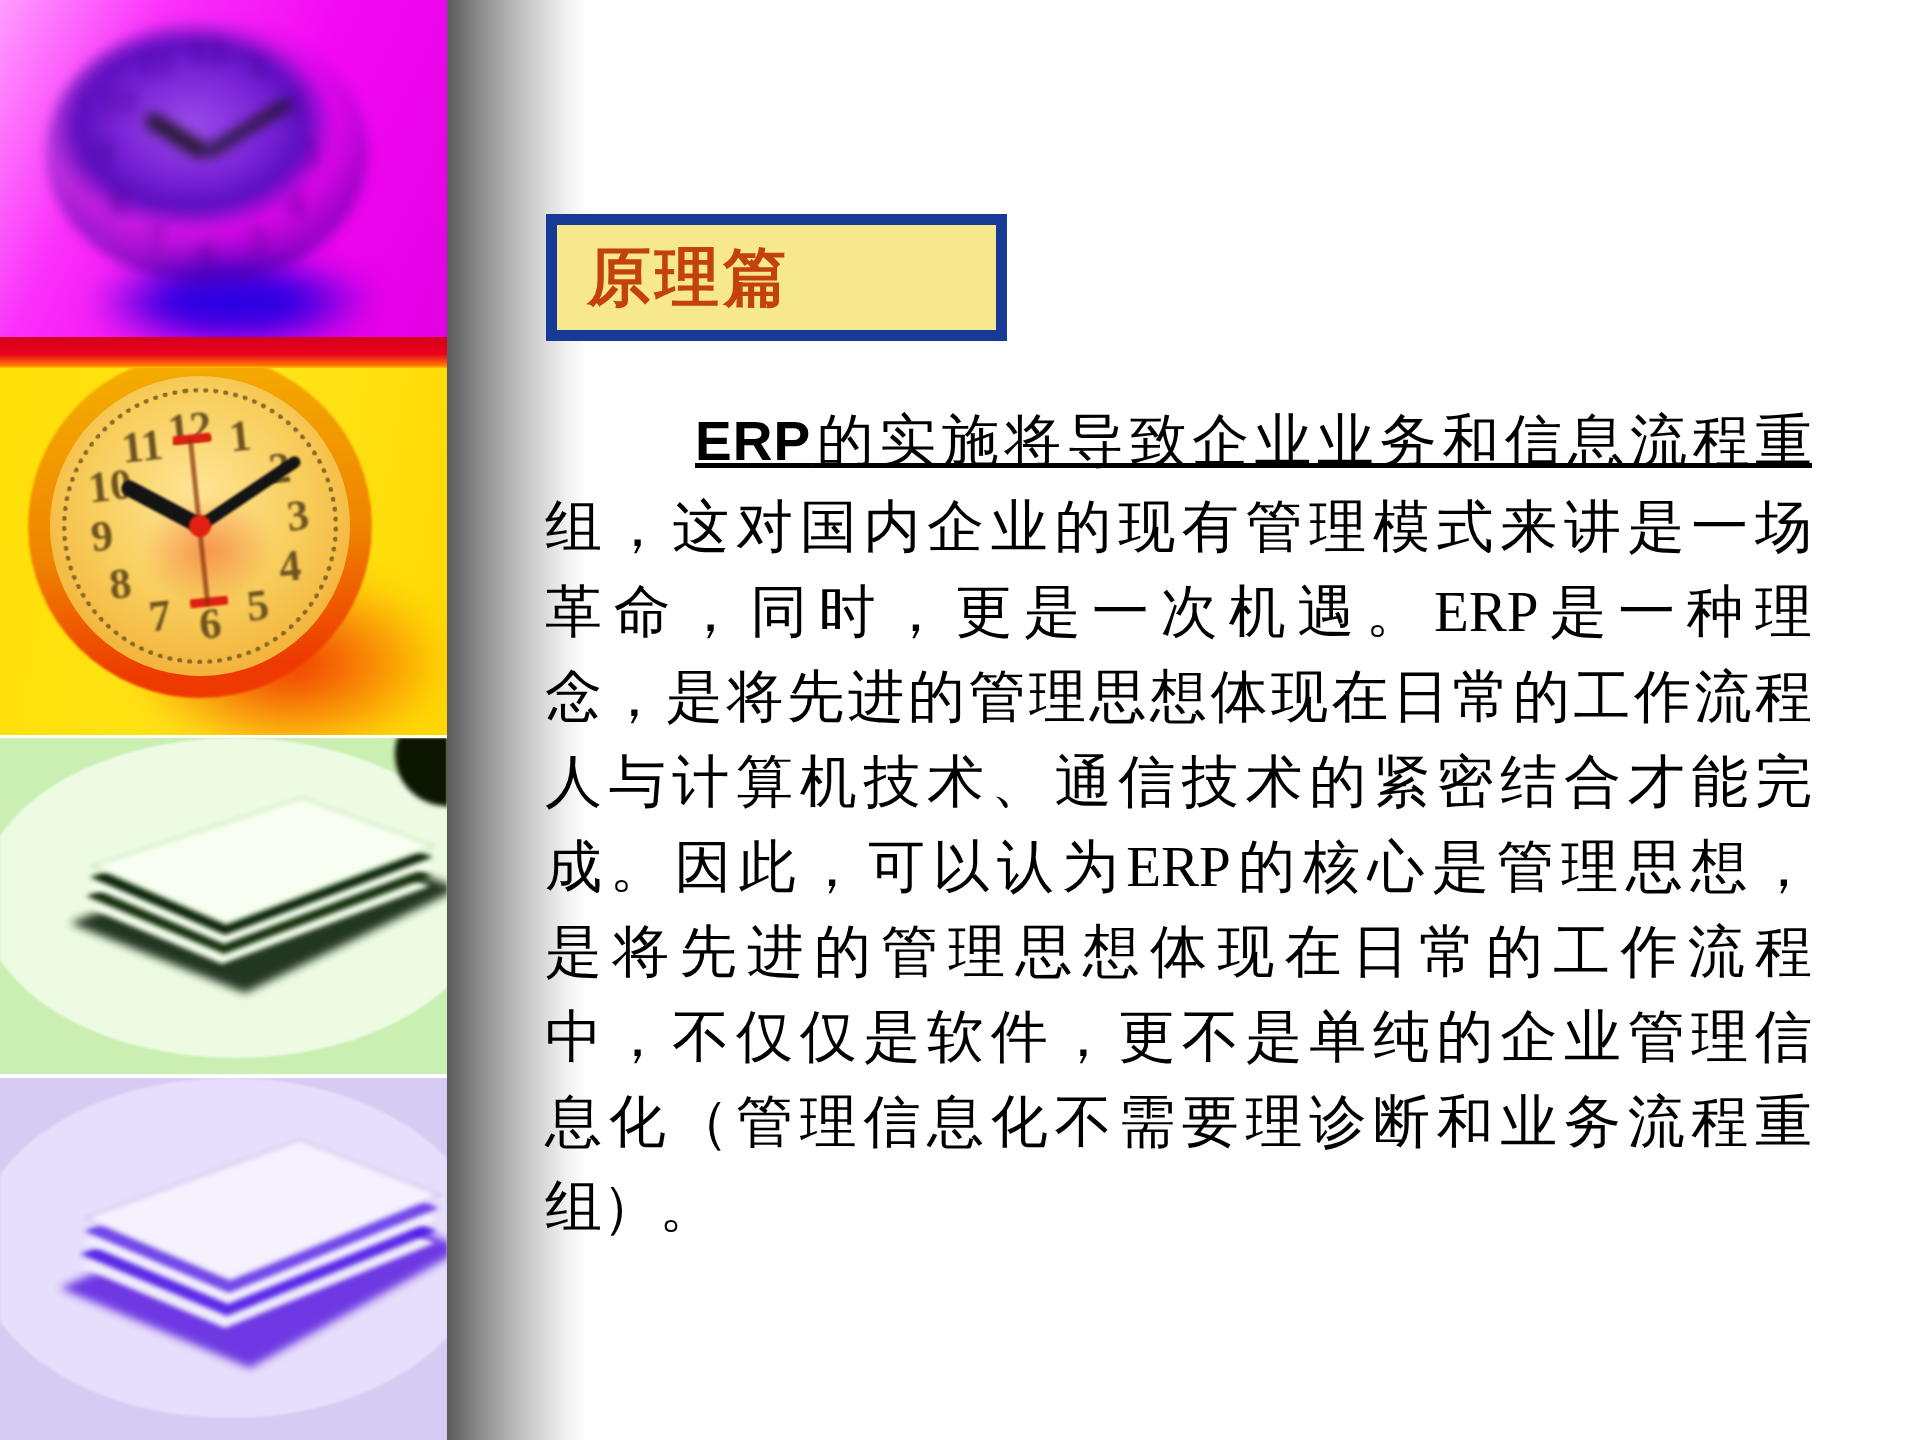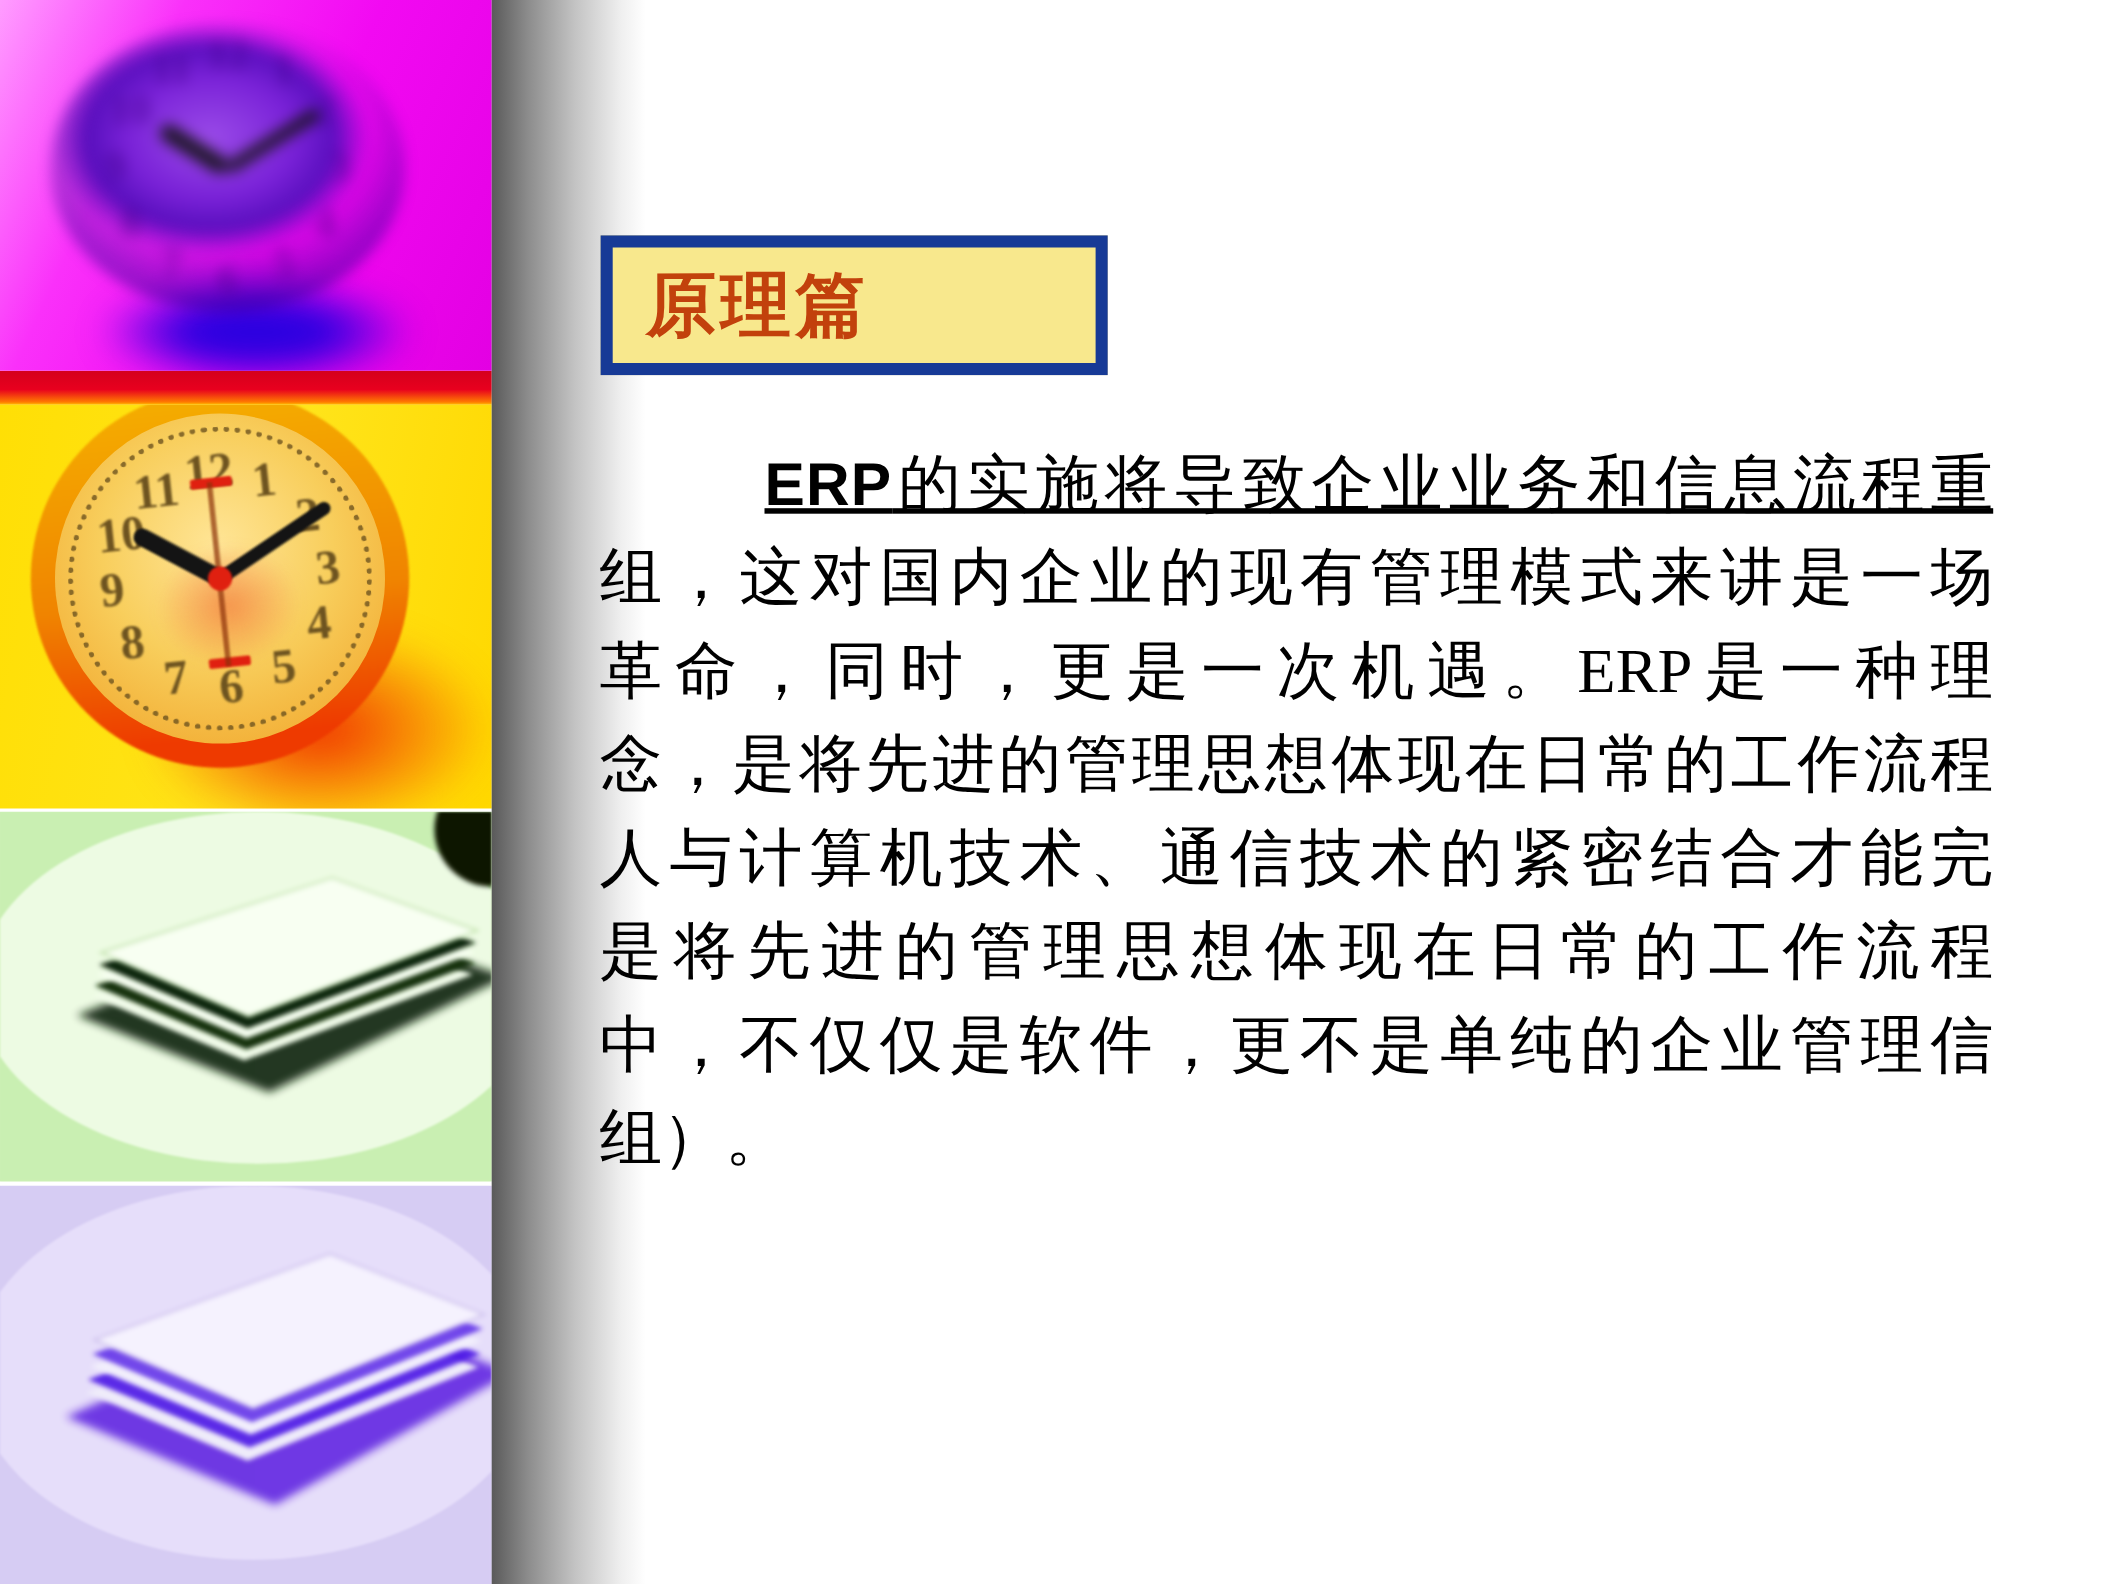--- a/index.html
+++ b/index.html
@@ -227,19 +227,21 @@
     <div class="title-box">
       <span>原理篇</span>
     </div>
 
     <div class="body-text">
       <div class="line first"><span class="erp">ERP</span><span>的实施将导致企业业务和信息流程重</span></div>
       <div class="line">组，这对国内企业的现有管理模式来讲是一场</div>
       <div class="line">革命，同时，更是一次机遇。ERP是一种理</div>
       <div class="line">念，是将先进的管理思想体现在日常的工作流程</div>
       <div class="line">人与计算机技术、通信技术的紧密结合才能完</div>
+      <div class="line">成。因此，可以认为ERP的核心是管理思想，</div>
       <div class="line">是将先进的管理思想体现在日常的工作流程</div>
       <div class="line">中，不仅仅是软件，更不是单纯的企业管理信</div>
+      <div class="line">息化（管理信息化不需要理诊断和业务流程重</div>
       <div class="line last">组）。</div>
     </div>
   </main>
 
 </div>
 
 </body></html>

